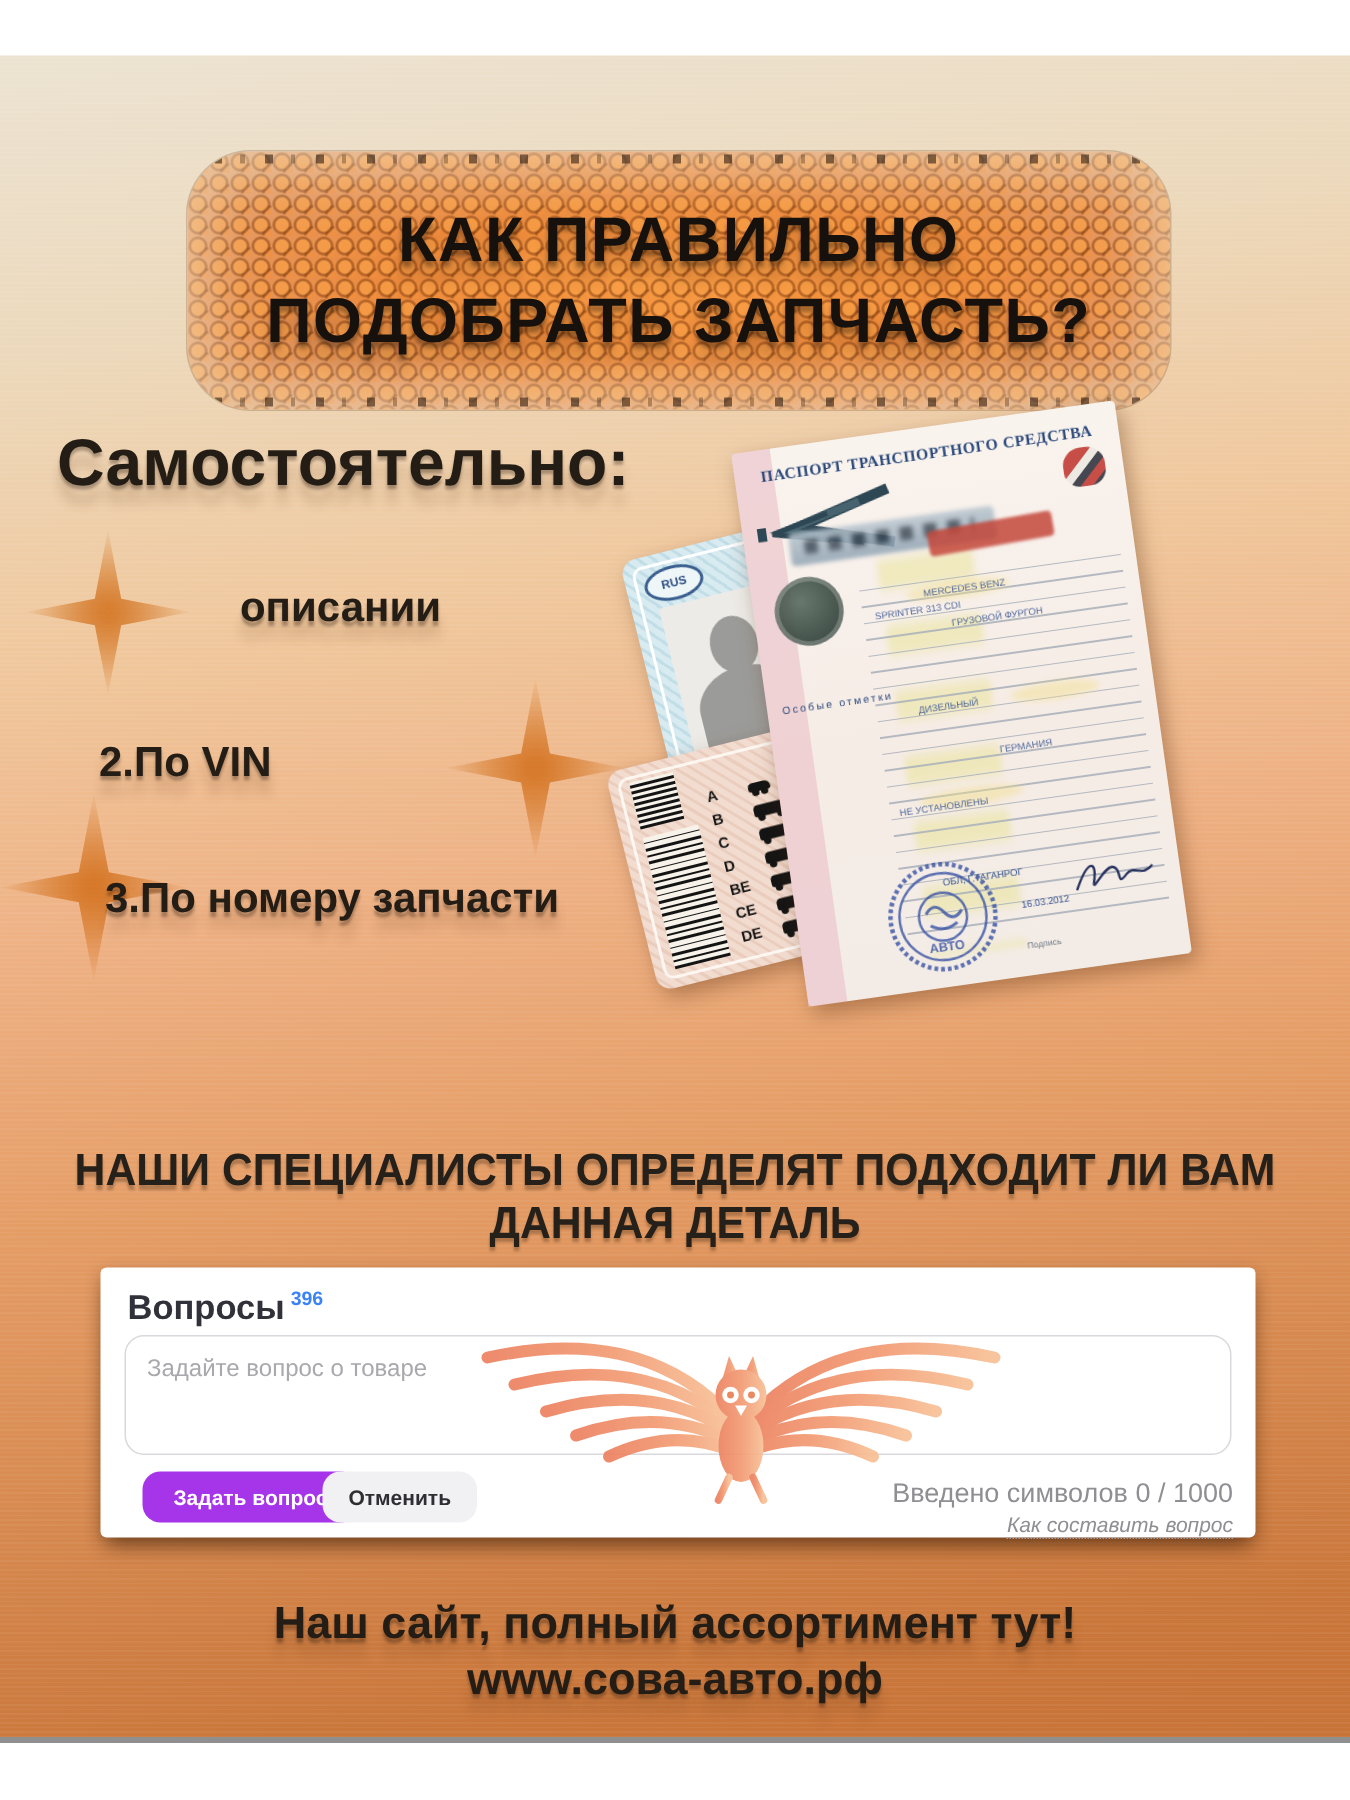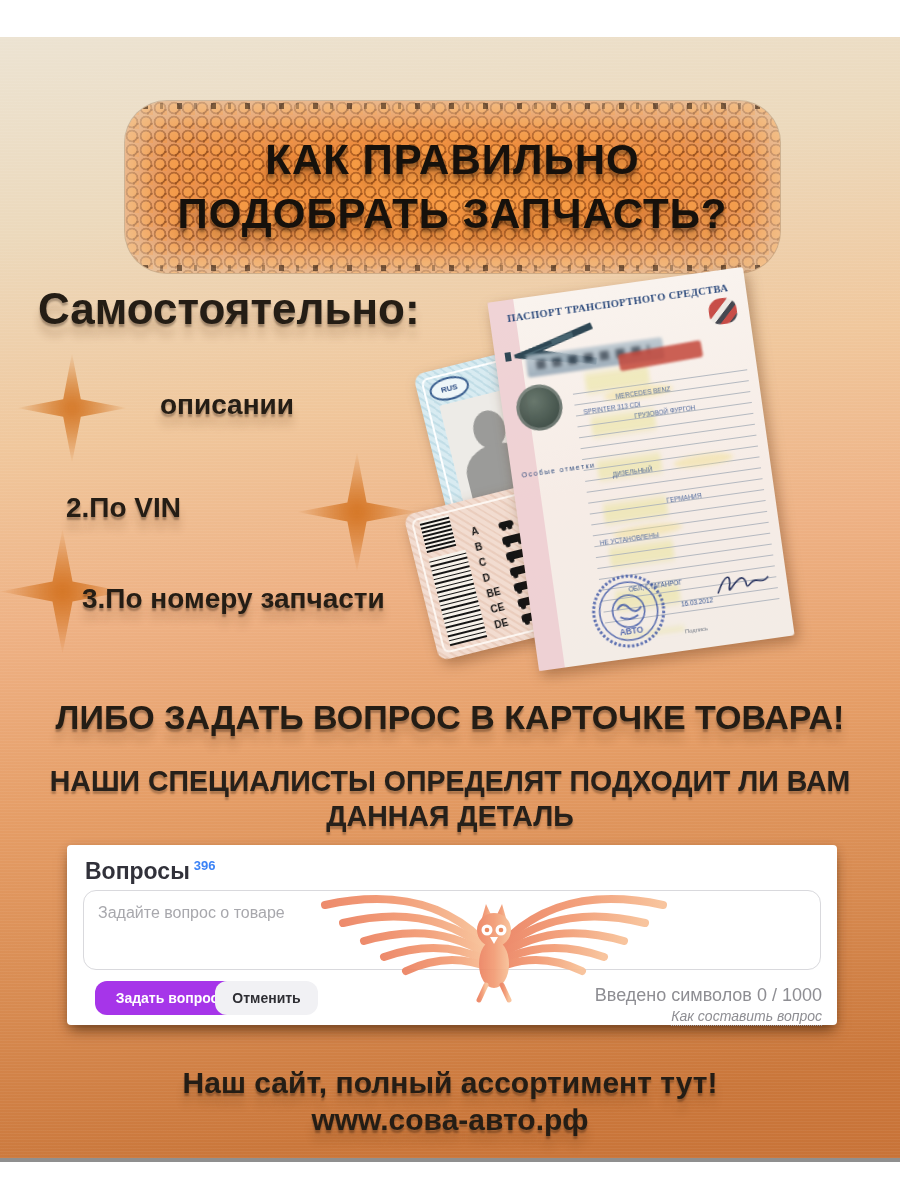--- a/index.html
+++ b/index.html
@@ -31,21 +31,21 @@
     background:repeating-linear-gradient(90deg, rgba(30,15,5,.55) 0 5px, rgba(0,0,0,0) 5px 17px, rgba(30,15,5,.3) 17px 20px, rgba(0,0,0,0) 20px 34px);}
   .banner::before{top:2px;} .banner::after{bottom:2px;}
   .banner-line{font-size:42px;font-weight:bold;color:#16110c;letter-spacing:1px;line-height:1;
     text-shadow:0 4px 3px rgba(35,18,5,.4),0 13px 9px rgba(90,45,15,.25);}
   
   .shadowtxt{color:#241d15;text-shadow:0 3px 2px rgba(30,15,5,.32),0 12px 8px rgba(95,48,15,.2);}
   .self-heading{position:absolute;left:38px;top:250px;font-size:44px;font-weight:bold;line-height:1;}
   .list-item{position:absolute;font-size:28px;font-weight:bold;line-height:1.35;}
   .li1{left:62px;top:349px;width:330px;text-align:center;}
   .li2{left:66px;top:452px;}
-  .li3{left:82px;top:543px;}
+  .li3{left:70px;top:543px;}
   
   .doc{position:absolute;filter:drop-shadow(3px 6px 7px rgba(82,40,10,.38));}
   .license-front{left:428px;top:310px;width:215px;height:150px;transform:rotate(-14deg);border-radius:10px;z-index:1;
     background:repeating-linear-gradient(48deg, rgba(150,195,210,.35) 0 2px, rgba(0,0,0,0) 2px 6px),#d8ebf1;}
   .lf-frame{position:absolute;inset:6px;border:2px solid #fdfefe;border-radius:7px;}
   .rus-oval{position:absolute;left:12px;top:10px;width:36px;height:19px;border:2px solid #3a5f8f;border-radius:50%;
     background:#eef6f8;font-size:8px;font-weight:bold;color:#2f4f84;display:flex;align-items:center;justify-content:center;}
   .lic-title{position:absolute;left:132px;top:12px;font-size:11px;font-weight:bold;color:#2f5f9e;letter-spacing:1px;}
   .photo{position:absolute;left:18px;top:36px;width:86px;height:100px;background:#edebe7;border-radius:2px;overflow:hidden;}
   .ph-head{position:absolute;left:27px;top:16px;width:32px;height:38px;border-radius:50%;background:#9b9b99;}
@@ -230,21 +230,20 @@
         <text x="39" y="62" text-anchor="middle" font-size="8.5" font-weight="bold" fill="#3c55a6" opacity="0.85">АВТО</text>
       </svg>
       <div class="pts-city">ОБЛ, Г.ТАГАНРОГ</div>
       <div class="pts-date">16.03.2012</div>
       <svg class="pts-sign" width="60" height="32" viewBox="0 0 60 32">
         <path d="M4,24 C14,4 20,6 16,20 C14,28 24,10 30,12 C36,14 30,26 38,18 C44,12 48,22 56,14" fill="none" stroke="#27335f" stroke-width="1.6"></path>
       </svg>
       <div class="pts-signlabel">Подпись</div>
     </div>
 
-    <div class="cta-heading shadowtxt">ЛИБО ЗАДАТЬ ВОПРОС В КАРТОЧКЕ ТОВАРА!</div>
     <div class="cta-sub sub1">НАШИ СПЕЦИАЛИСТЫ ОПРЕДЕЛЯТ ПОДХОДИТ ЛИ ВАМ</div>
     <div class="cta-sub sub2">ДАННАЯ ДЕТАЛЬ</div>
 
     <div class="qcard">
       <div class="q-title">
         <span>Вопросы</span><sup>396</sup>
       </div>
       <textarea class="q-field" placeholder="Задайте вопрос о товаре" style=""></textarea>
       <svg class="owl" width="370" height="118" viewBox="0 0 370 118">
         <defs>

